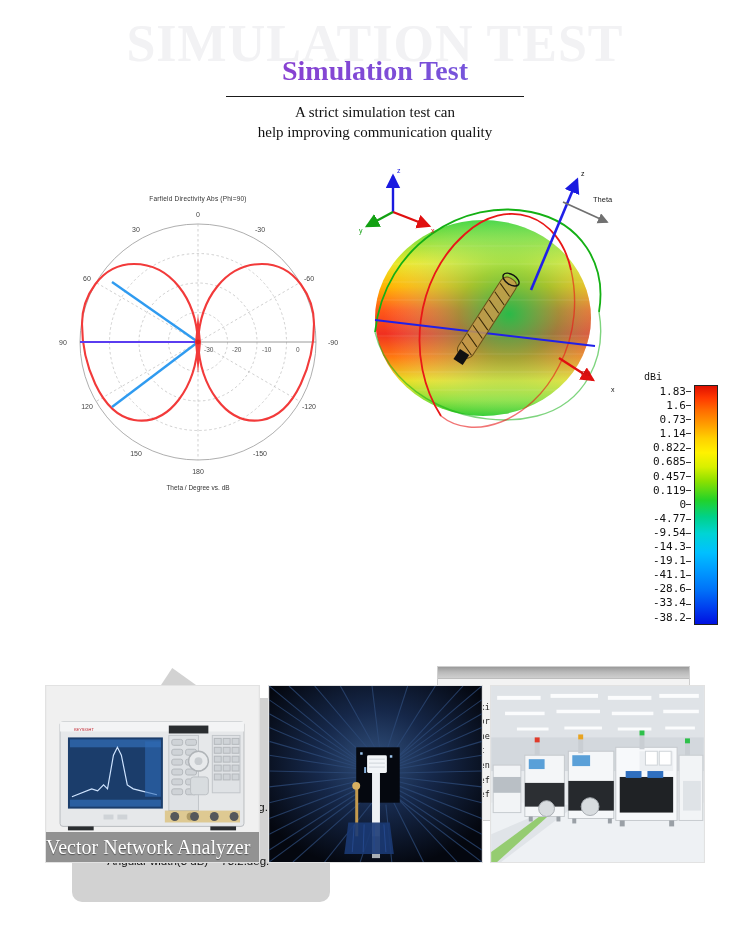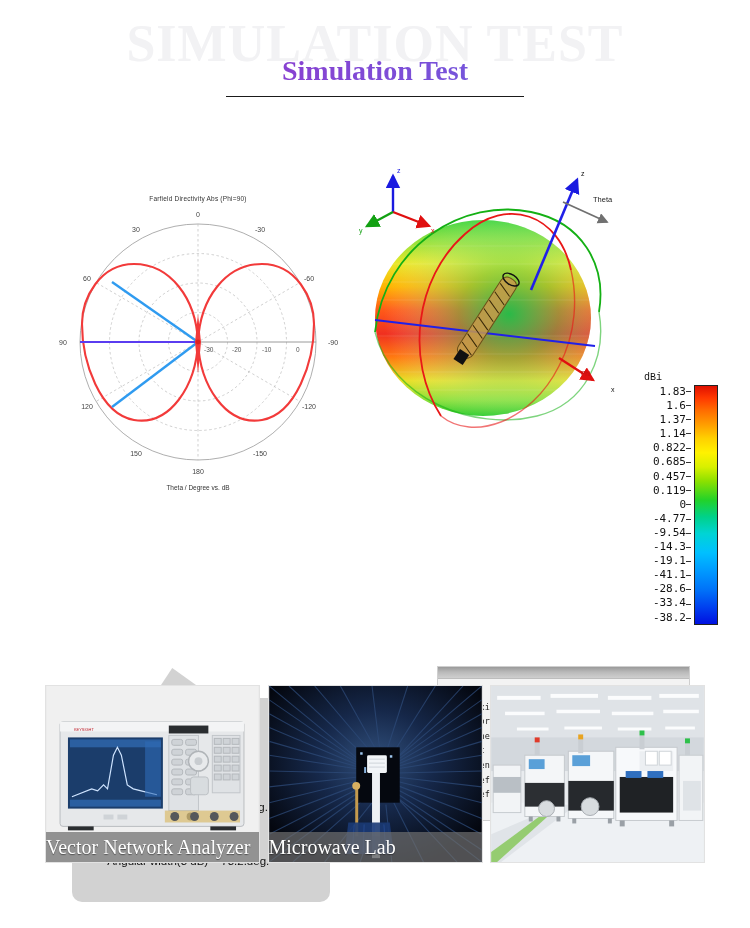--- a/index.html
+++ b/index.html
@@ -153,20 +153,24 @@
   }
   .photo svg { display:block; width:100%; height:100%; }
 </style>
 </head>
 <body>
 
 <div class="header">
   <div class="watermark">SIMULATION TEST</div>
   <div class="title">Simulation Test</div>
   <div class="title-rule"></div>
+  <div class="subtitle">
+    <div>A strict simulation test can</div>
+    <div>help improving communication quality</div>
+  </div>
 </div>
 
 <div class="sim-area">
 
   <div class="polar-wrap">
     <div class="polar-title">Farfield Directivity Abs (Phi=90)</div>
     <div class="polar-canvas">
       <svg viewBox="0 0 300 280">
         <g stroke="#999" fill="none" stroke-width="0.8">
           <circle cx="150" cy="140" r="118"></circle>
@@ -310,21 +314,21 @@
       <text x="266" y="232" font-family="Liberation Sans, sans-serif" font-size="7" fill="#111">x</text>
     </svg>
   </div>
 
   <div class="cbar-wrap">
     <div class="cbar-title">dBi</div>
     <div class="cbar-body">
       <div class="cbar-labels">
         <div>1.83</div>
         <div>1.6</div>
-        <div>1.37</div>
+        <div>0.73</div>
         <div>1.14</div>
         <div>0.822</div>
         <div>0.685</div>
         <div>0.457</div>
         <div>0.119</div>
         <div>0</div>
         <div>-4.77</div>
         <div>-9.54</div>
         <div>-14.3</div>
         <div>-19.1</div>
@@ -559,21 +563,20 @@
         <line x1="86" y1="140" x2="84" y2="168"></line>
           <line x1="96" y1="140" x2="95" y2="168"></line>
         <line x1="106" y1="140" x2="106" y2="168"></line>
           <line x1="116" y1="140" x2="118" y2="168"></line>
       </g>
 
       <rect x="92" y="67" width="2.5" height="2.5" fill="#9fc8f0"></rect>
       <rect x="122" y="70" width="2.5" height="2.5" fill="#9fc8f0"></rect>
       <rect x="96" y="82" width="2" height="6" fill="#8ab4e0"></rect>
     </svg>
-    <div class="cap">Microwave Lab</div>
   </div>
 
   <div class="photo">
     <svg viewBox="0 0 215 178">
       <rect width="215" height="178" fill="#e9ecef"></rect>
 
       <rect x="0" y="0" width="215" height="58" fill="#dfe3e7"></rect>
       <g fill="#fbfcfd">
         <rect x="6" y="10" width="44" height="4"></rect>
           <rect x="60" y="8" width="48" height="4"></rect>

